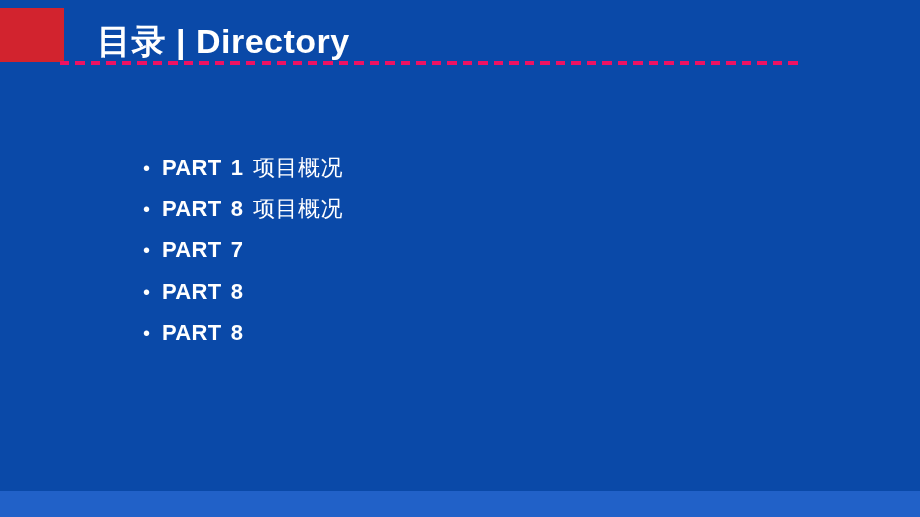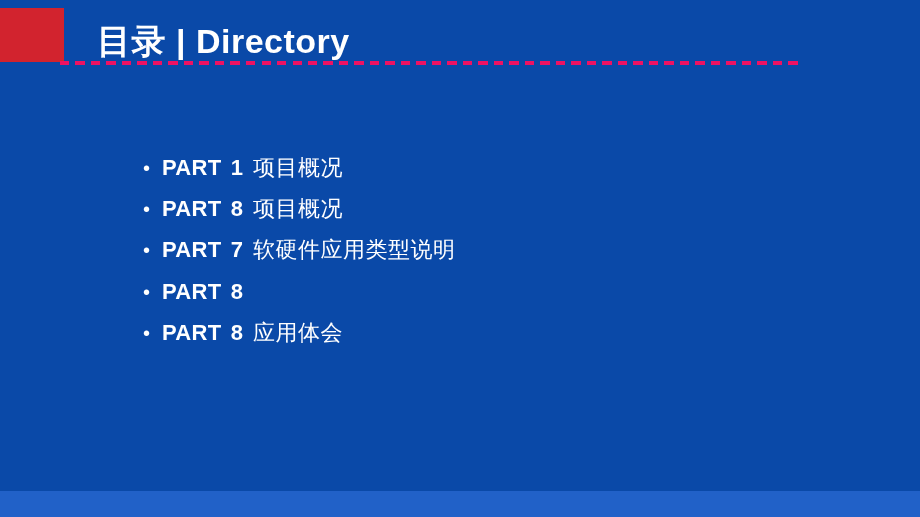--- a/index.html
+++ b/index.html
@@ -121,28 +121,26 @@
       <span class="item-title">项目概况</span>
     </li>
     <li class="toc-item">
       <span class="bullet">•</span>
       <span class="part-label">PART 8</span>
       <span class="item-title">项目概况</span>
     </li>
     <li class="toc-item">
       <span class="bullet">•</span>
       <span class="part-label">PART 7</span>
-      <span class="item-title">软硬件应用类型说明</span>
     </li>
     <li class="toc-item">
       <span class="bullet">•</span>
       <span class="part-label">PART 8</span>
     </li>
     <li class="toc-item">
       <span class="bullet">•</span>
       <span class="part-label">PART 8</span>
-      <span class="item-title">应用体会</span>
     </li>
   </ul>
 
   <div class="footer-band"></div>
 
 </div>
 
 </body></html>

